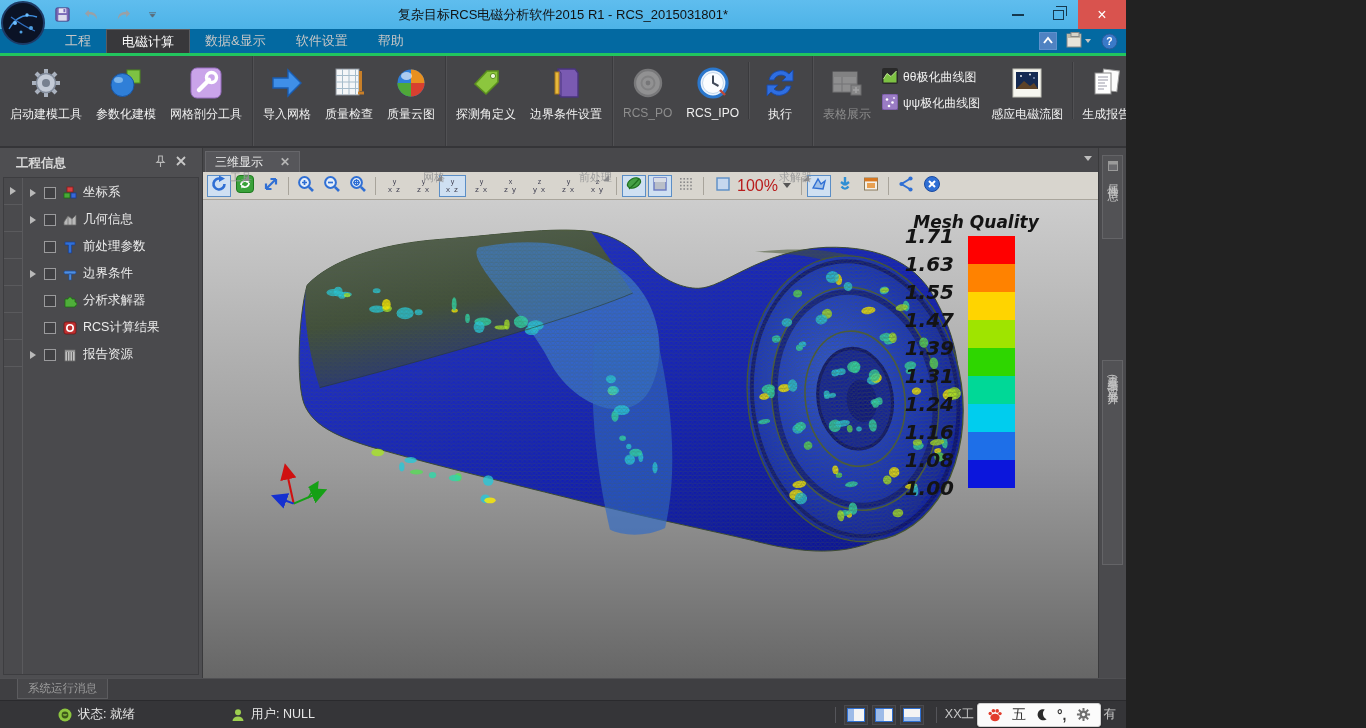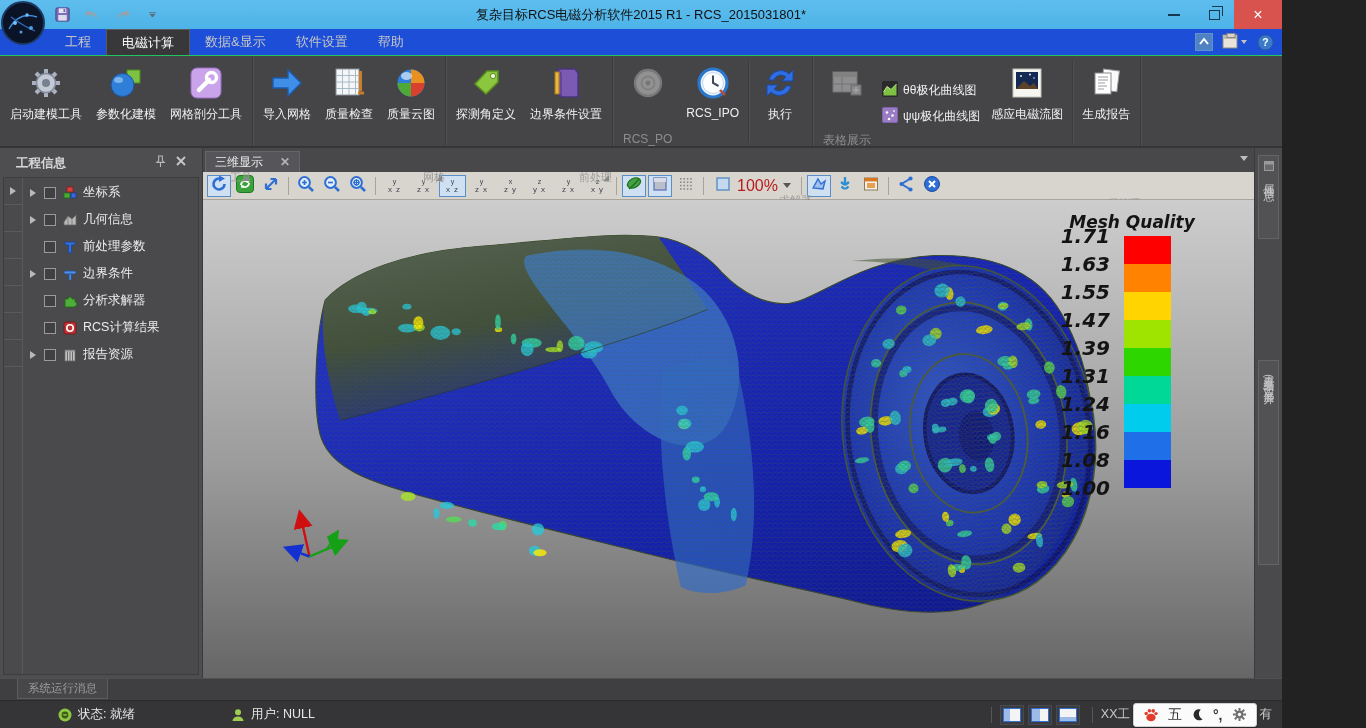--- a/index.html
+++ b/index.html
@@ -1,49 +1,49 @@
 <!DOCTYPE html>
 <html><head>
 <meta charset="utf-8">
 <style>
   * { margin:0; padding:0; box-sizing:border-box; }
   html,body { background:#222; }
   body { font-family:"Liberation Sans", sans-serif; }
-  .app { position:relative; width:1282px; height:728px; overflow:hidden; background:#454548; user-select:none; }
+  .app { position:relative; width:1126px; height:728px; overflow:hidden; background:#454548; user-select:none; }
 
   
   .titlebar { position:relative; height:29px; background:linear-gradient(#5fbdee,#4db3e7); display:flex; align-items:center; }
   .logo { position:absolute; left:1px; top:1px; width:45px; height:45px; z-index:30; }
   .qat { display:flex; align-items:center; gap:10px; margin-left:52px; }
   .qat .qbtn { width:20px; height:20px; display:flex; align-items:center; justify-content:center; }
   .win-title { position:absolute; left:0; right:0; text-align:center; font-size:13px; color:#111; pointer-events:none; }
   .winctl { position:absolute; right:0; top:0; height:29px; display:flex; align-items:stretch; }
   .winbtn { width:40px; display:flex; align-items:center; justify-content:center; color:#15394f; font-size:15px; }
   .winbtn.close { width:48px; background:#d9534e; color:#fff; font-size:16px; }
   .minus-glyph { display:block; width:12px; height:2px; background:#15394f; }
   .restore-glyph { position:relative; width:11px; height:10px; border:1.6px solid #15394f; background:transparent; }
   .restore-glyph::before { content:""; position:absolute; left:2px; top:-5px; width:10px; height:9px; border:1.6px solid #15394f; border-bottom:none; border-left:none; }
 
   
-  .tabrow { height:27px; background:#1d4ed8; display:flex; align-items:stretch; border-bottom:1px solid #22c55e;justify-content:flex-end; }
+  .tabrow { height:27px; background:#0369a1; display:flex; align-items:stretch; border-bottom:3px solid #22c55e;justify-content:flex-end; }
   .mtab { padding:0 15px; display:flex; align-items:center; font-size:13px; color:#c6c6c6; }
   .mtab.first { margin-left:50px; }
   .mtab.active { background:#38383b; color:#fff; border:1px solid #5a5a5e; border-bottom:none; }
   .tabrow-right { margin-left:auto; display:flex; align-items:center; gap:9px; padding-right:8px; }
   .tr-btn { display:flex; align-items:center; justify-content:center; }
 
   
   .ribbon { height:92px; background:#454548; display:flex; align-items:stretch; border-bottom:2px solid #353538; }
   .rgroup { display:flex; flex-direction:column; border-right:1px solid #3a3a3d; box-shadow:1px 0 0 #515154; }
   .rbtns { flex:1; display:flex; align-items:stretch; padding:2px 3px 0 3px; }
   .rbtn { min-width:58px; padding:0 7px; display:flex; flex-direction:column; align-items:center; justify-content:flex-start; cursor:pointer; }
   .rbtn .ric { height:42px; display:flex; align-items:center; justify-content:center; margin-top:4px; }
   .rbtn .rlabel { font-size:12px; color:#f0f0f0; white-space:nowrap; margin-top:2px; }
   .rbtn.disabled .rlabel { color:#8d8d8d; }
-  .rbtn.disabled { cursor:default;gap:26px; }
+  .rbtn.disabled { cursor:default; }
   .rbtn.disabled svg { filter:grayscale(1) opacity(.5); }
   .rstack { display:flex; flex-direction:column; justify-content:center; gap:6px; padding:0 4px; }
   .rsmall { display:flex; align-items:center; gap:5px; cursor:pointer; }
   .rsmall .rlabel { font-size:12px; color:#f0f0f0; white-space:nowrap; }
   .rsep { width:1px; background:#3a3a3d; box-shadow:1px 0 0 #515154; margin:4px 2px; }
   .rcaption { height:18px; position:relative; text-align:right; font-size:11px; color:#9d9d9d; line-height:16px;margin-top:46px; }
   .rcaption .corner { position:absolute; right:3px; bottom:4px; width:0; height:0; border-left:6px solid transparent; border-bottom:6px solid #8a8a8c; }
   .rfill { flex:1; }
 
   

